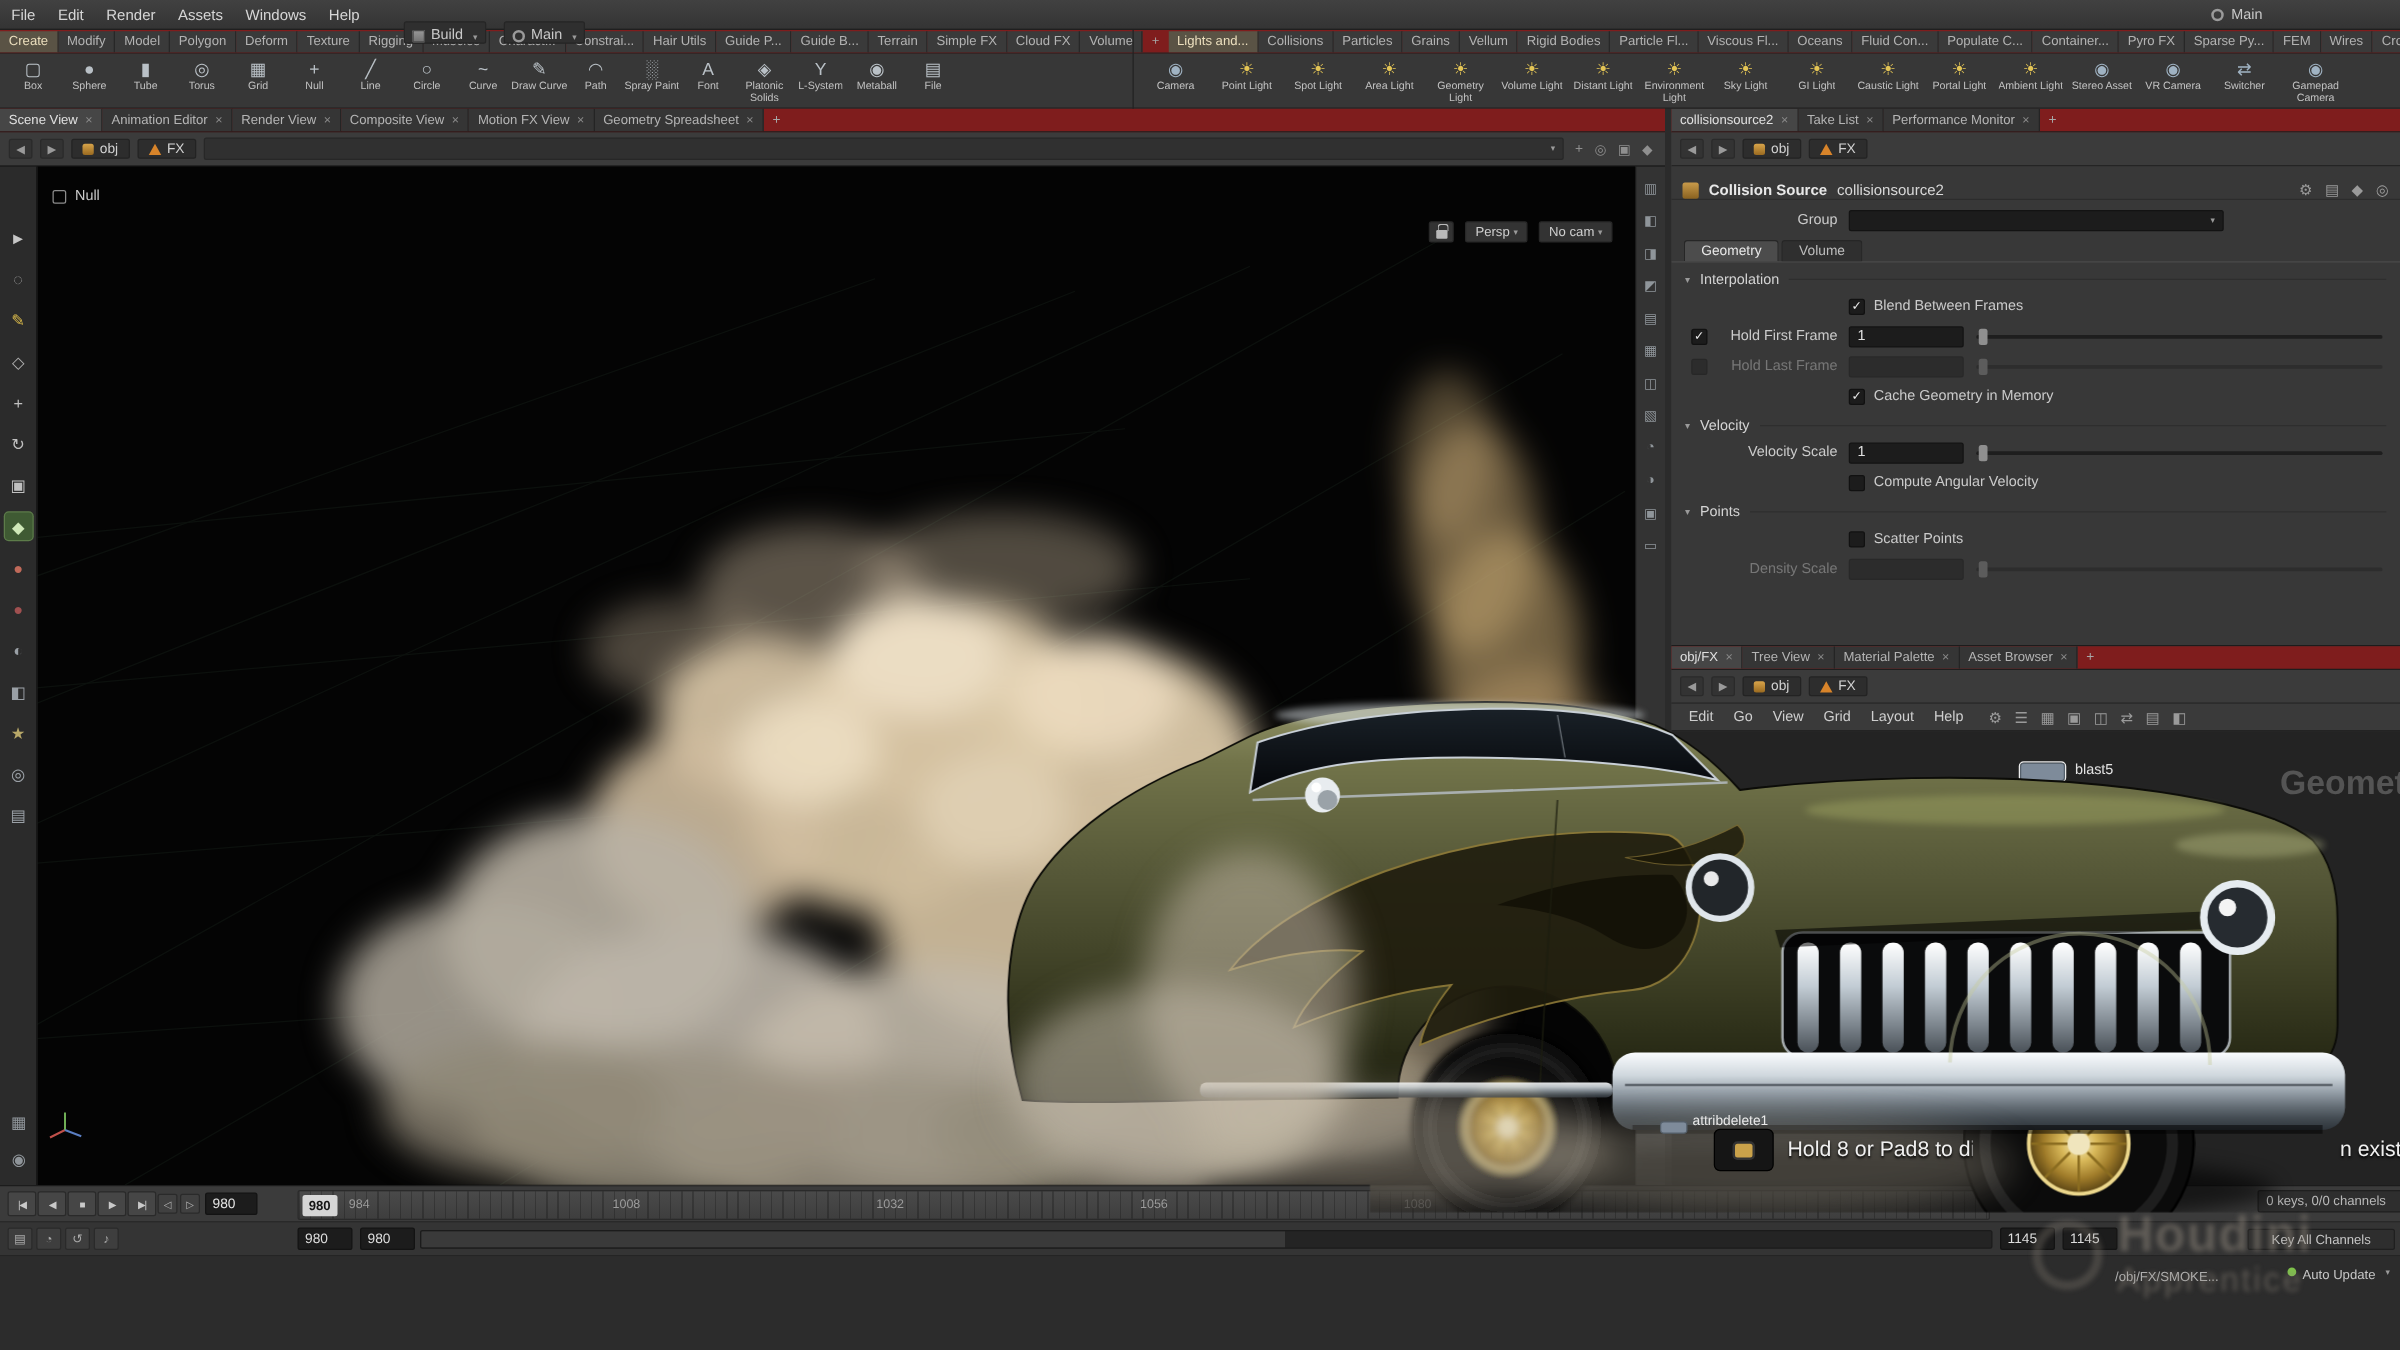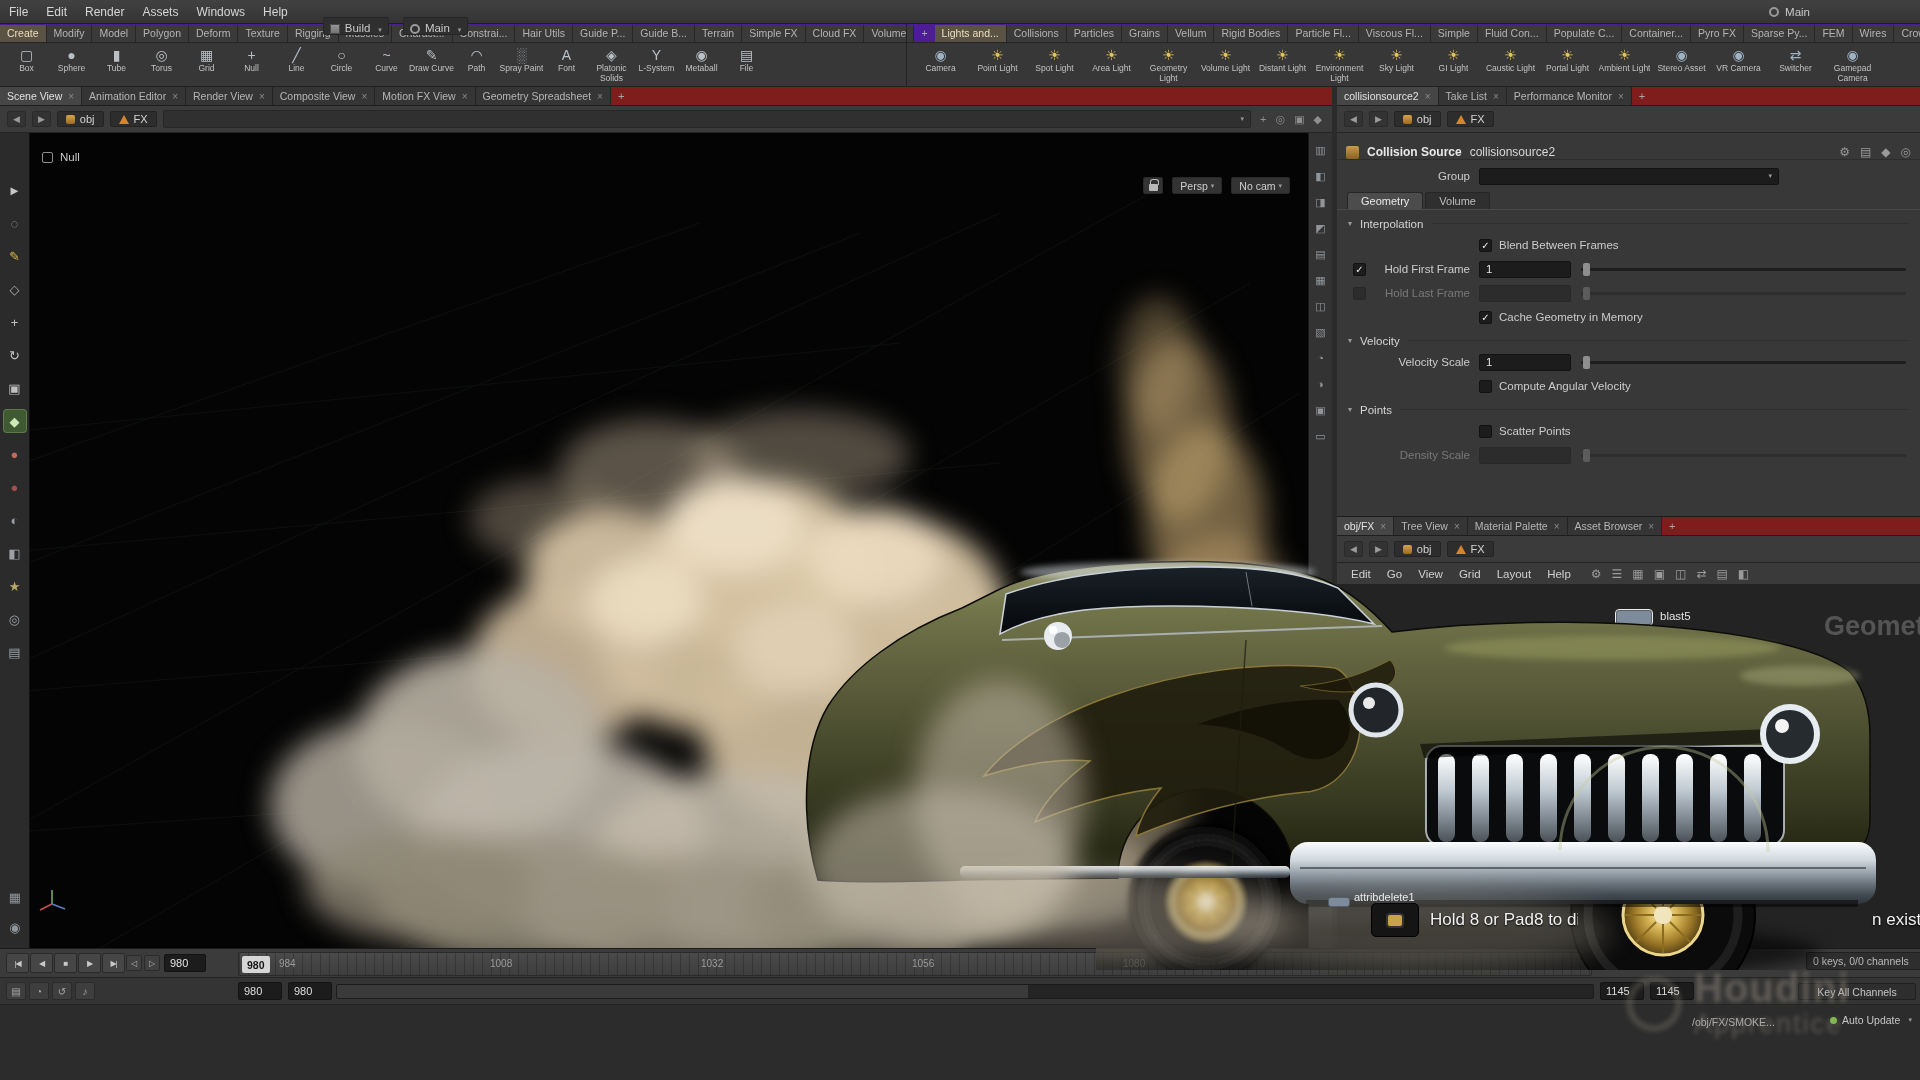--- a/index.html
+++ b/index.html
@@ -11,21 +11,21 @@
   .menu-item{padding:3px 9px;font-size:12px;color:#d6d6d6;cursor:default;}
   .mb-select{display:flex;align-items:flex-end;gap:5px;height:18px;background:#2f2f2f;border:1px solid #252525;border-radius:2px;padding:0 6px;color:#c9c9c9;font-size:11.5px;margin-top:28px;}
   .mb-select.build{margin-left:26px;}
   .mb-select.radial{margin-left:14px;}
   .mb-right{margin-left:auto;margin-right:110px;display:flex;align-items:center;gap:6px;font-size:11.5px;color:#c9c9c9;}
   .ico-grid{width:10px;height:10px;background:linear-gradient(#9a9a9a,#707070);border-radius:1px;box-shadow:inset 0 0 0 1px #4a4a4a;}
   .ico-radial{width:10px;height:10px;border:2px solid #9a9a9a;border-radius:50%;}
   .caret::after{content:"▾";font-size:7px;color:#9a9a9a;margin-left:3px;}
 
   
-  .shelf-tabs{position:absolute;left:0;top:24px;width:1920px;height:19px;background:#4c1d95;border-bottom:1px solid #242424;display:flex;align-items:flex-end;overflow:hidden;}
+  .shelf-tabs{position:absolute;left:0;top:24px;width:1920px;height:19px;background:#7f1d1d;border-bottom:1px solid #242424;display:flex;align-items:flex-end;overflow:hidden;}
   .st-group{display:flex;}
   .shelf-tab{font-size:10.5px;color:#b3b3b3;padding:2px 7px 3px;background:#3a3a3a;border-right:1px solid #272727;white-space:nowrap;}
   .shelf-tab.selected{background:#5a5345;color:#ecdfbe;}
   .shelf-tab.add{background:none;border:none;color:#a8a8a8;}
   .st-spacer{width:14px;}
   .shelf-tools{position:absolute;left:0;top:43px;width:1920px;height:44px;background:#373737;border-bottom:1px solid #202020;overflow:hidden;}
   .tools-group{position:absolute;top:0;display:flex;}
   .tools-group.left{left:4px;}
   .tools-group.right{left:912px;}
   .tool{width:45px;display:flex;flex-direction:column;align-items:center;padding-top:2px;gap:0;}
@@ -125,21 +125,21 @@
   .frame-chip{position:absolute;left:3px;top:3px;height:17px;background:#d6d6d6;color:#151515;font-size:10.5px;font-weight:bold;display:flex;align-items:center;padding:0 5px;border-radius:2px;}
   .ruler-ticks{position:absolute;left:40px;top:5px;display:flex;}
   .tick{width:211px;font-size:10px;color:#9b9b9b;}
   .toggles{position:absolute;left:6px;top:4px;display:flex;gap:3px;}
   .tg-btn{width:20px;height:18px;background:#3e3e3e;border:1px solid #2a2a2a;border-radius:2px;color:#a8a8a8;font-size:10px;display:flex;align-items:center;justify-content:center;}
   .rng{position:absolute;top:4px;width:44px;height:18px;background:#1c1c1c;border:1px solid #131313;border-radius:2px;color:#dedede;font-size:11px;display:flex;align-items:center;padding:0 5px;}
   .range-strip{position:absolute;left:336px;top:6px;width:1258px;height:15px;background:#242424;border:1px solid #1b1b1b;border-radius:2px;overflow:hidden;}
   .range-fill{width:55%;height:100%;background:#3a3a3a;}
   .keys-chip{position:absolute;left:1806px;top:3px;width:150px;height:18px;background:#2e2e2e;border:1px solid #1f1f1f;border-radius:2px;color:#b9b9b9;font-size:10.5px;display:flex;align-items:center;padding:0 6px;white-space:nowrap;overflow:hidden;z-index:56;}
   .keyall-btn{position:absolute;left:1798px;top:35px;width:118px;height:17px;background:#2e2e2e;border:1px solid #1f1f1f;border-radius:2px;color:#c6c6c6;font-size:10.5px;display:flex;align-items:center;justify-content:center;z-index:56;}
-  .auto-update{position:absolute;left:1830px;top:66px;display:flex;align-items:center;gap:5px;font-size:10.5px;color:#c6c6c6;z-index:56;}
+  .auto-update{position:absolute;left:1830px;top:66px;display:flex;gap:5px;font-size:10.5px;color:#c6c6c6;z-index:56;}
   .au-dot{width:7px;height:7px;border-radius:50%;background:#7ec24a;}
   .context-path{position:absolute;left:1692px;top:68px;font-size:10.5px;color:#b2b2b2;z-index:56;white-space:nowrap;}
 
   
   .render{position:absolute;left:0;top:0;width:1920px;height:1080px;z-index:50;pointer-events:none;}
   .overlay{position:absolute;inset:0;z-index:60;pointer-events:none;}
   .attrib-label{position:absolute;left:1354px;top:891px;font-size:11px;color:#e9e9e9;}
   .tip-icon{position:absolute;left:1371px;top:903px;width:48px;height:34px;background:#151515;border:1px solid #000;border-radius:5px;display:flex;align-items:center;justify-content:center;}
   .ti-core{width:14px;height:11px;background:#caa24a;border-radius:2px;box-shadow:0 0 0 2px #333;}
   .tip-text{position:absolute;top:910px;font-size:17px;color:#f0f0f0;white-space:nowrap;text-shadow:0 1px 2px #000;}
@@ -205,21 +205,21 @@
     <div class="st-group">
 
     <div class="shelf-tab selected">Lights and...</div>
         <div class="shelf-tab">Collisions</div>
         <div class="shelf-tab">Particles</div>
         <div class="shelf-tab">Grains</div>
         <div class="shelf-tab">Vellum</div>
         <div class="shelf-tab">Rigid Bodies</div>
         <div class="shelf-tab">Particle Fl...</div>
         <div class="shelf-tab">Viscous Fl...</div>
-        <div class="shelf-tab">Simple</div>
+        <div class="shelf-tab">Oceans</div>
         <div class="shelf-tab">Fluid Con...</div>
         <div class="shelf-tab">Populate C...</div>
         <div class="shelf-tab">Container...</div>
         <div class="shelf-tab">Pyro FX</div>
         <div class="shelf-tab">Sparse Py...</div>
         <div class="shelf-tab">FEM</div>
         <div class="shelf-tab">Wires</div>
         <div class="shelf-tab">Crowds</div>
       </div>
   </div>

